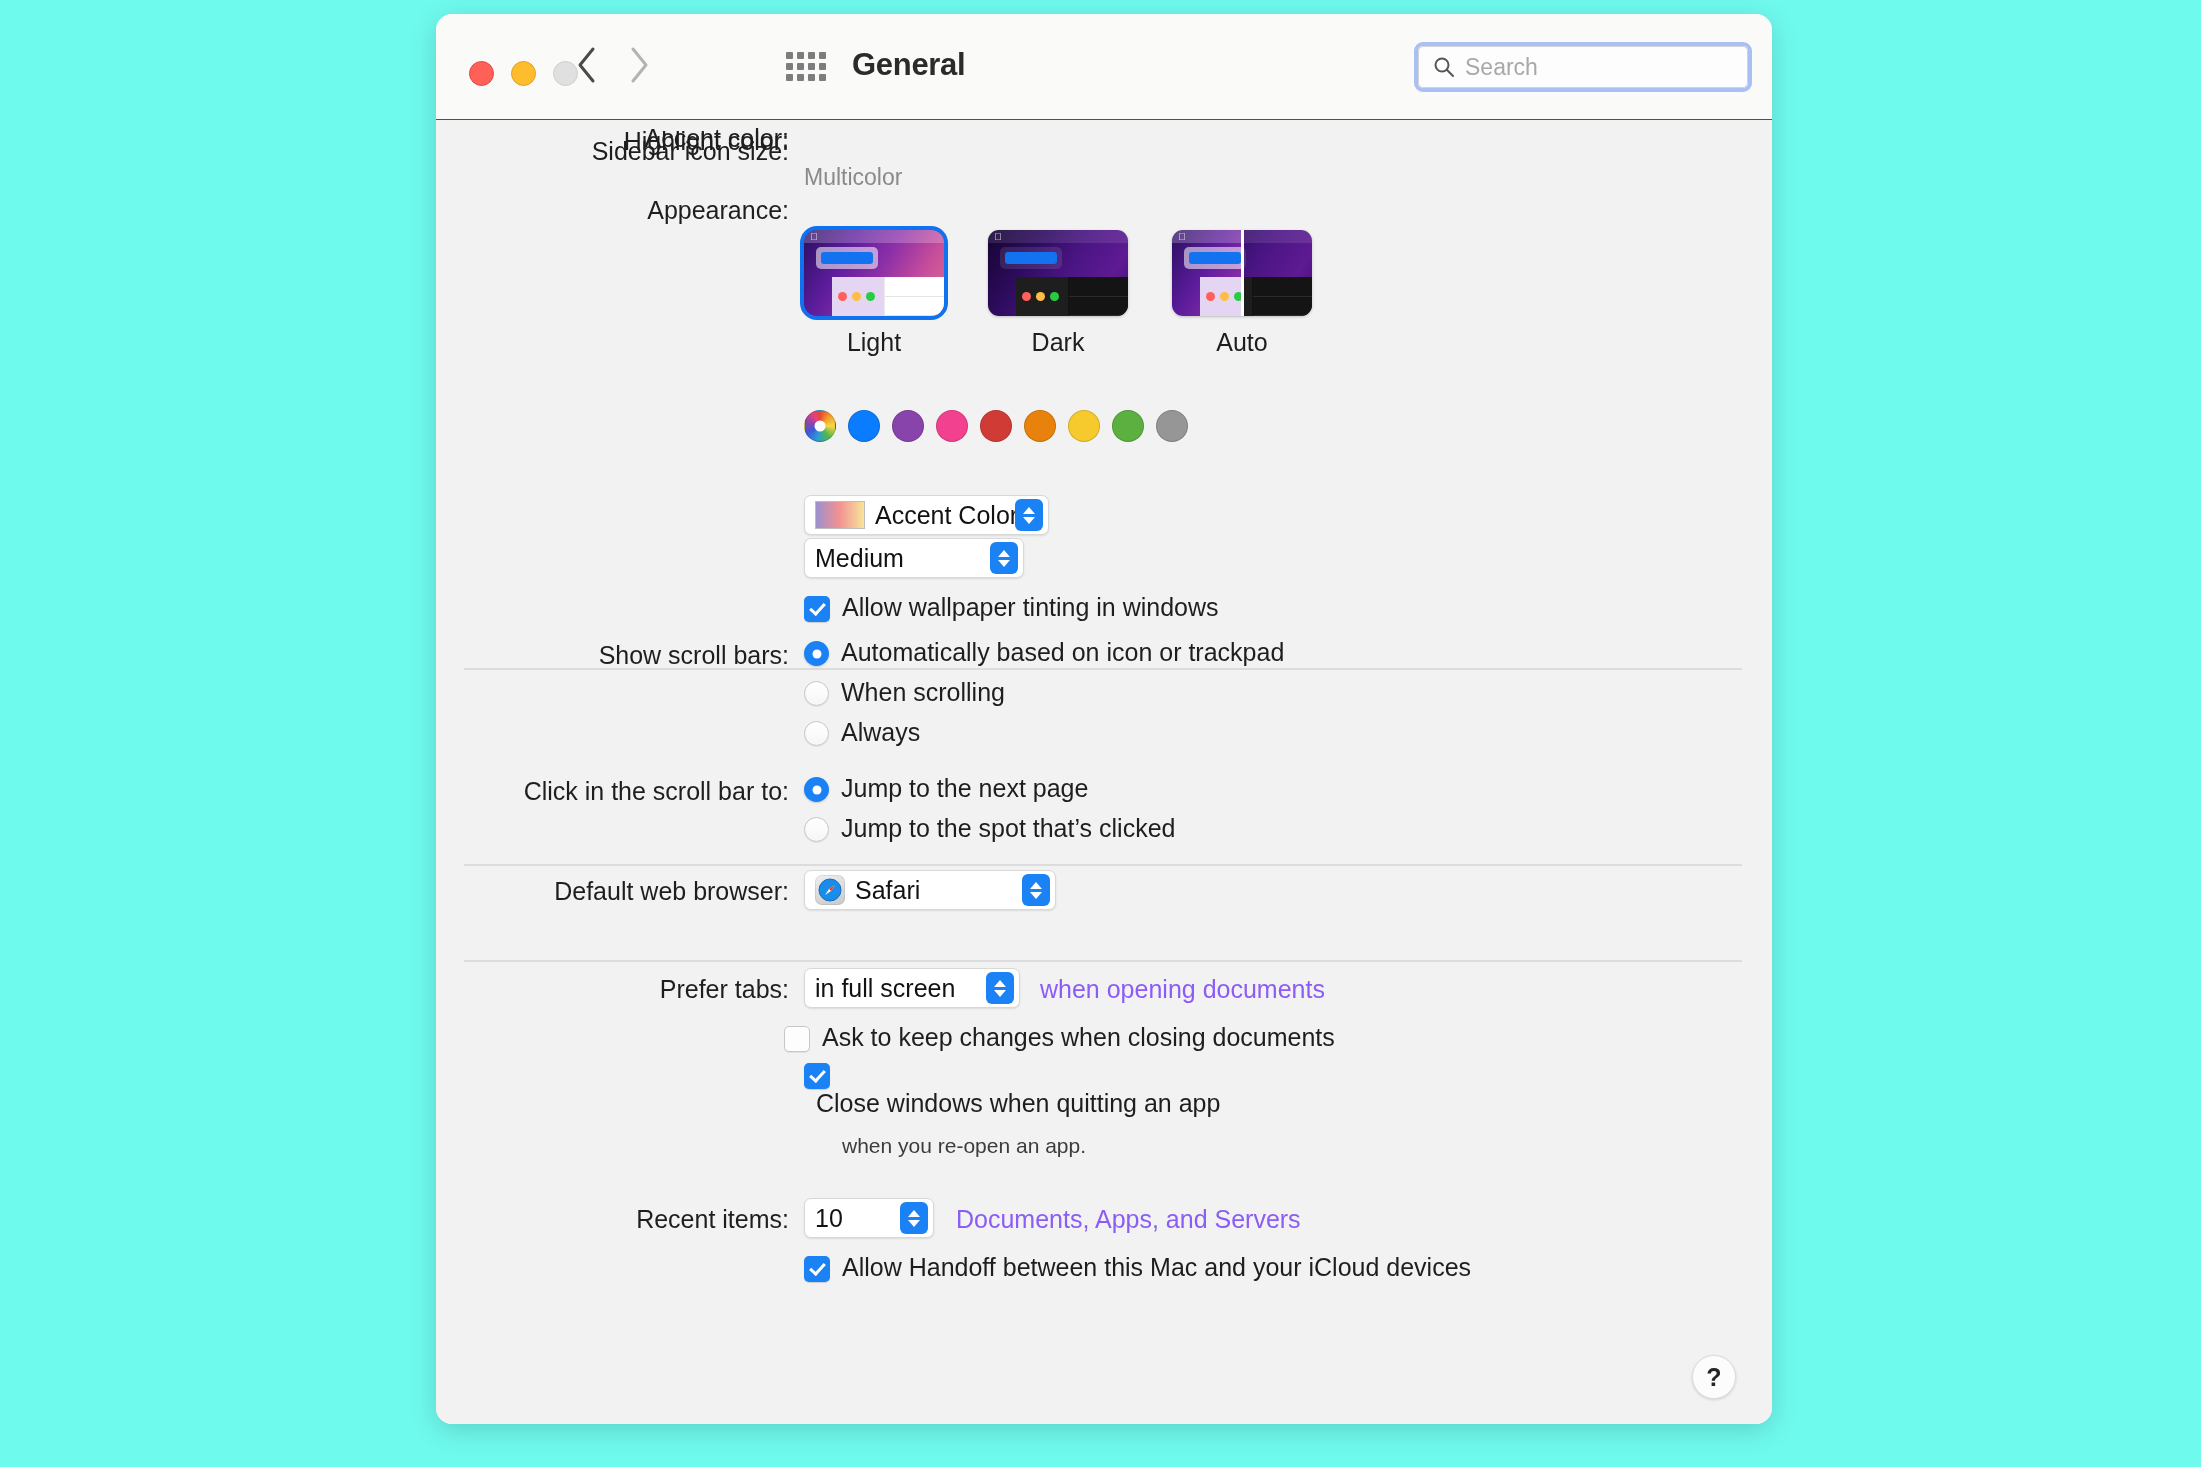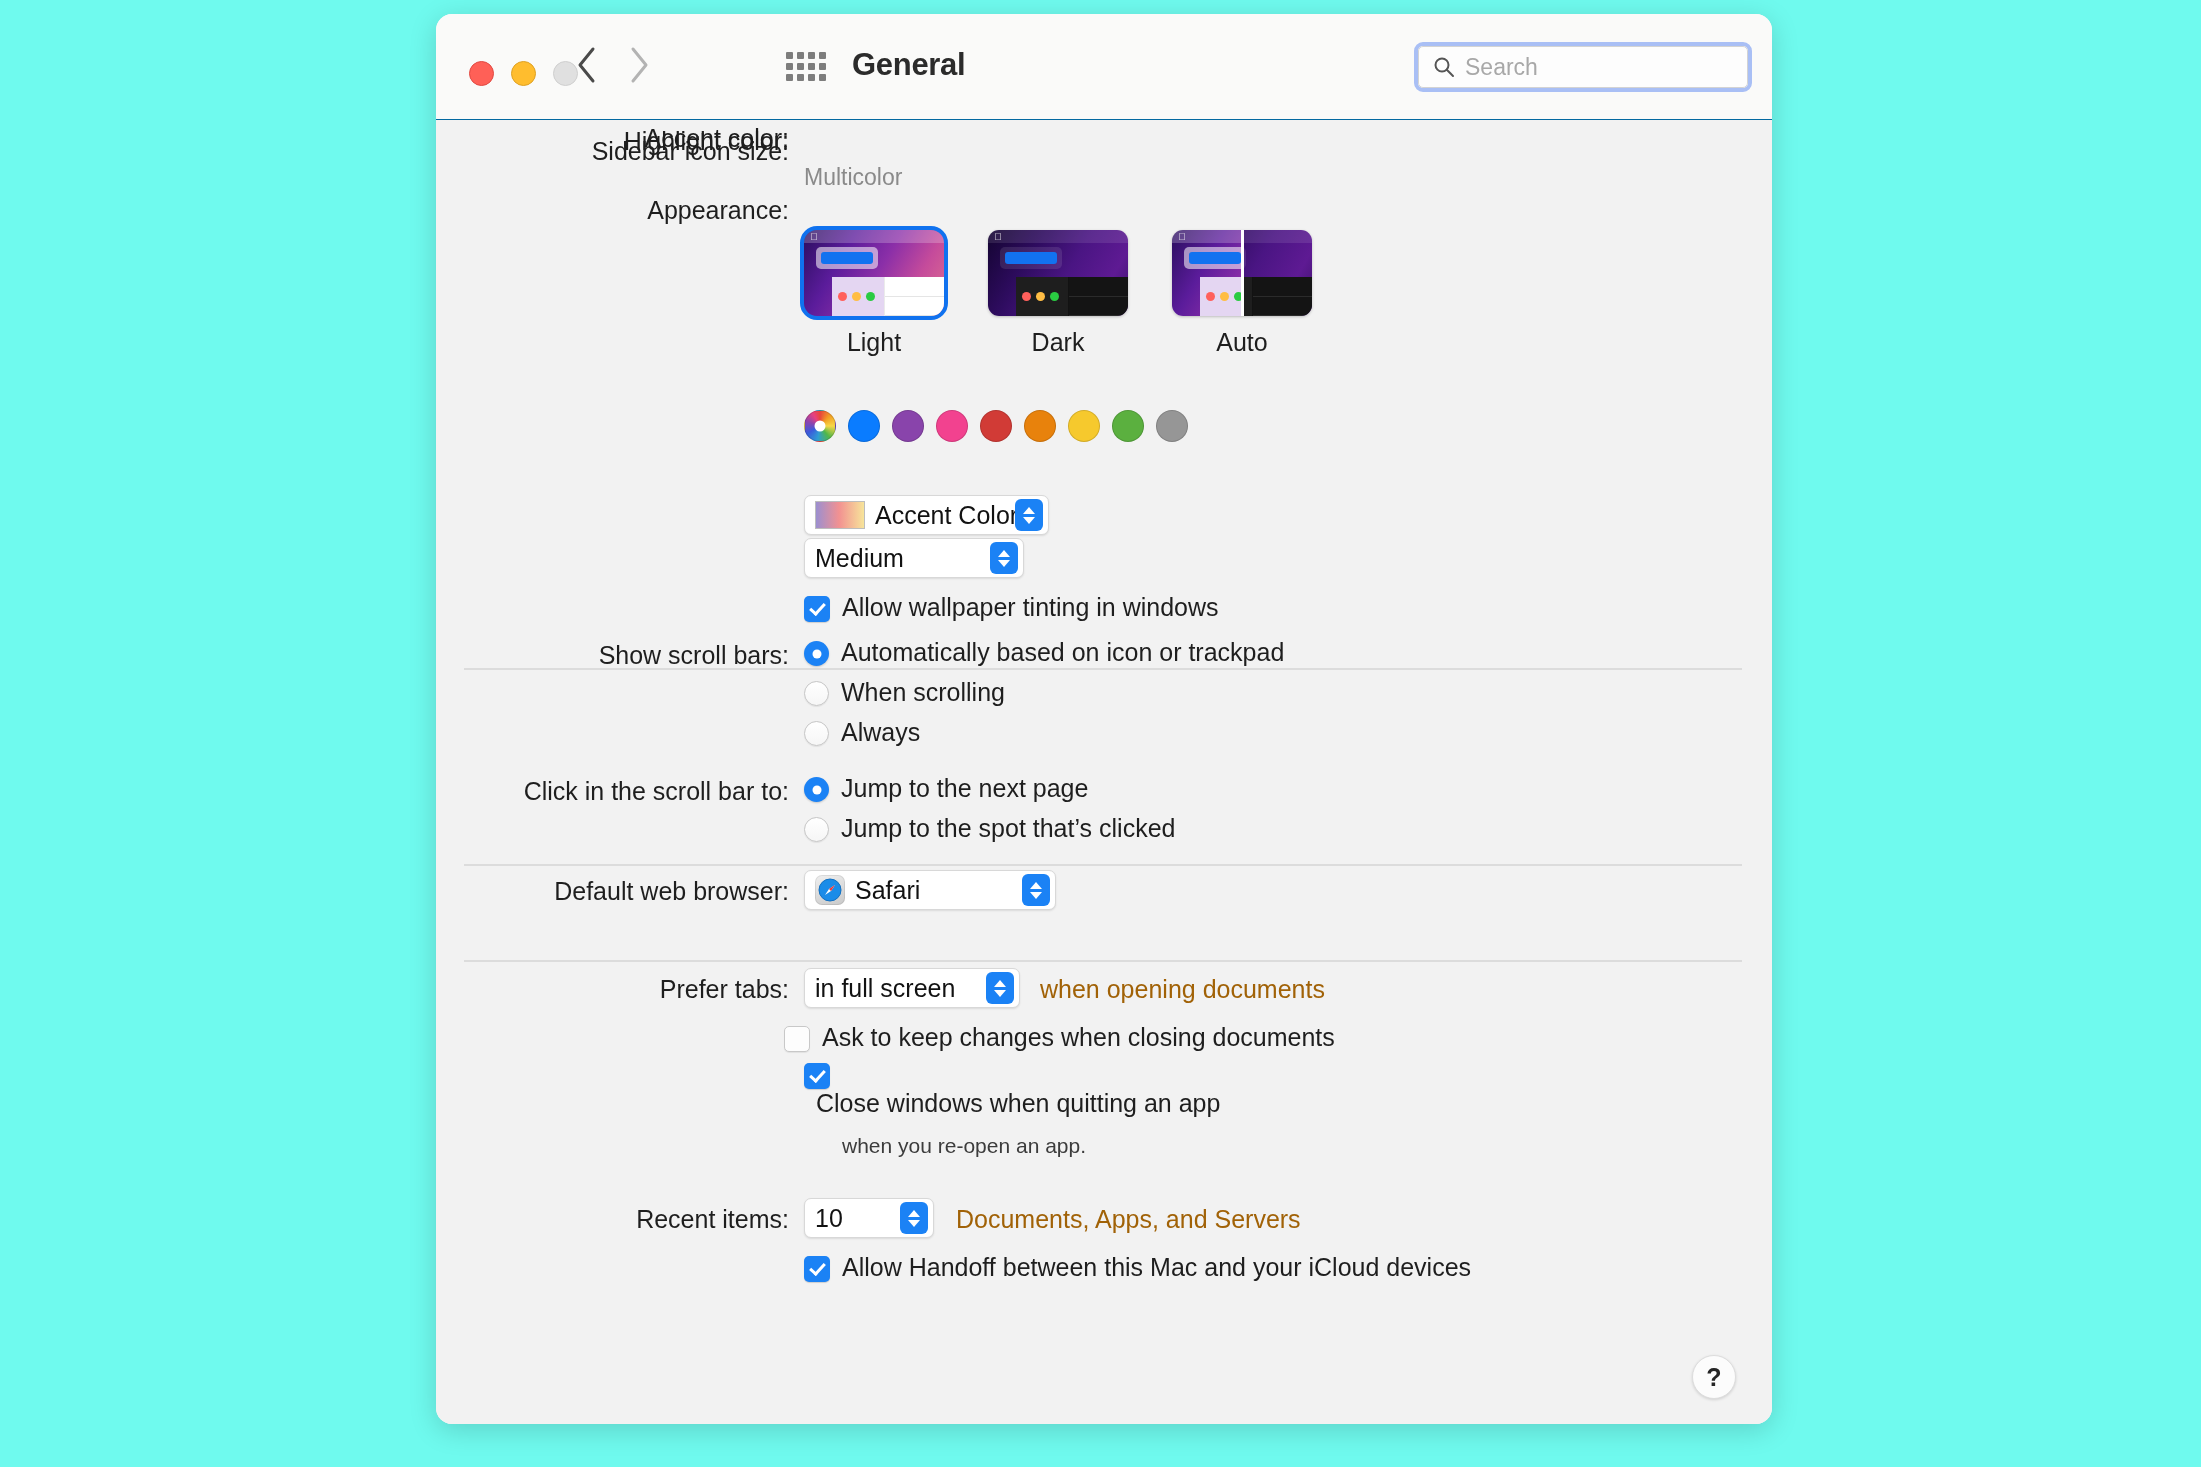--- a/index.html
+++ b/index.html
@@ -421,21 +421,21 @@
     font-size: 21px;
     color: #3C3C3C;
     line-height: 1.35;
     width: 720px;
   }
 
   
   .inline-text {
     position: absolute;
     font-size: 25px;
-    color: #a16207;
+    color: #8b5cf6;
     white-space: nowrap;
   }
 
   
   #help-button {
     position: absolute;
     right: 36px;
     bottom: 26px;
     width: 42px; height: 42px;
     border-radius: 50%;

